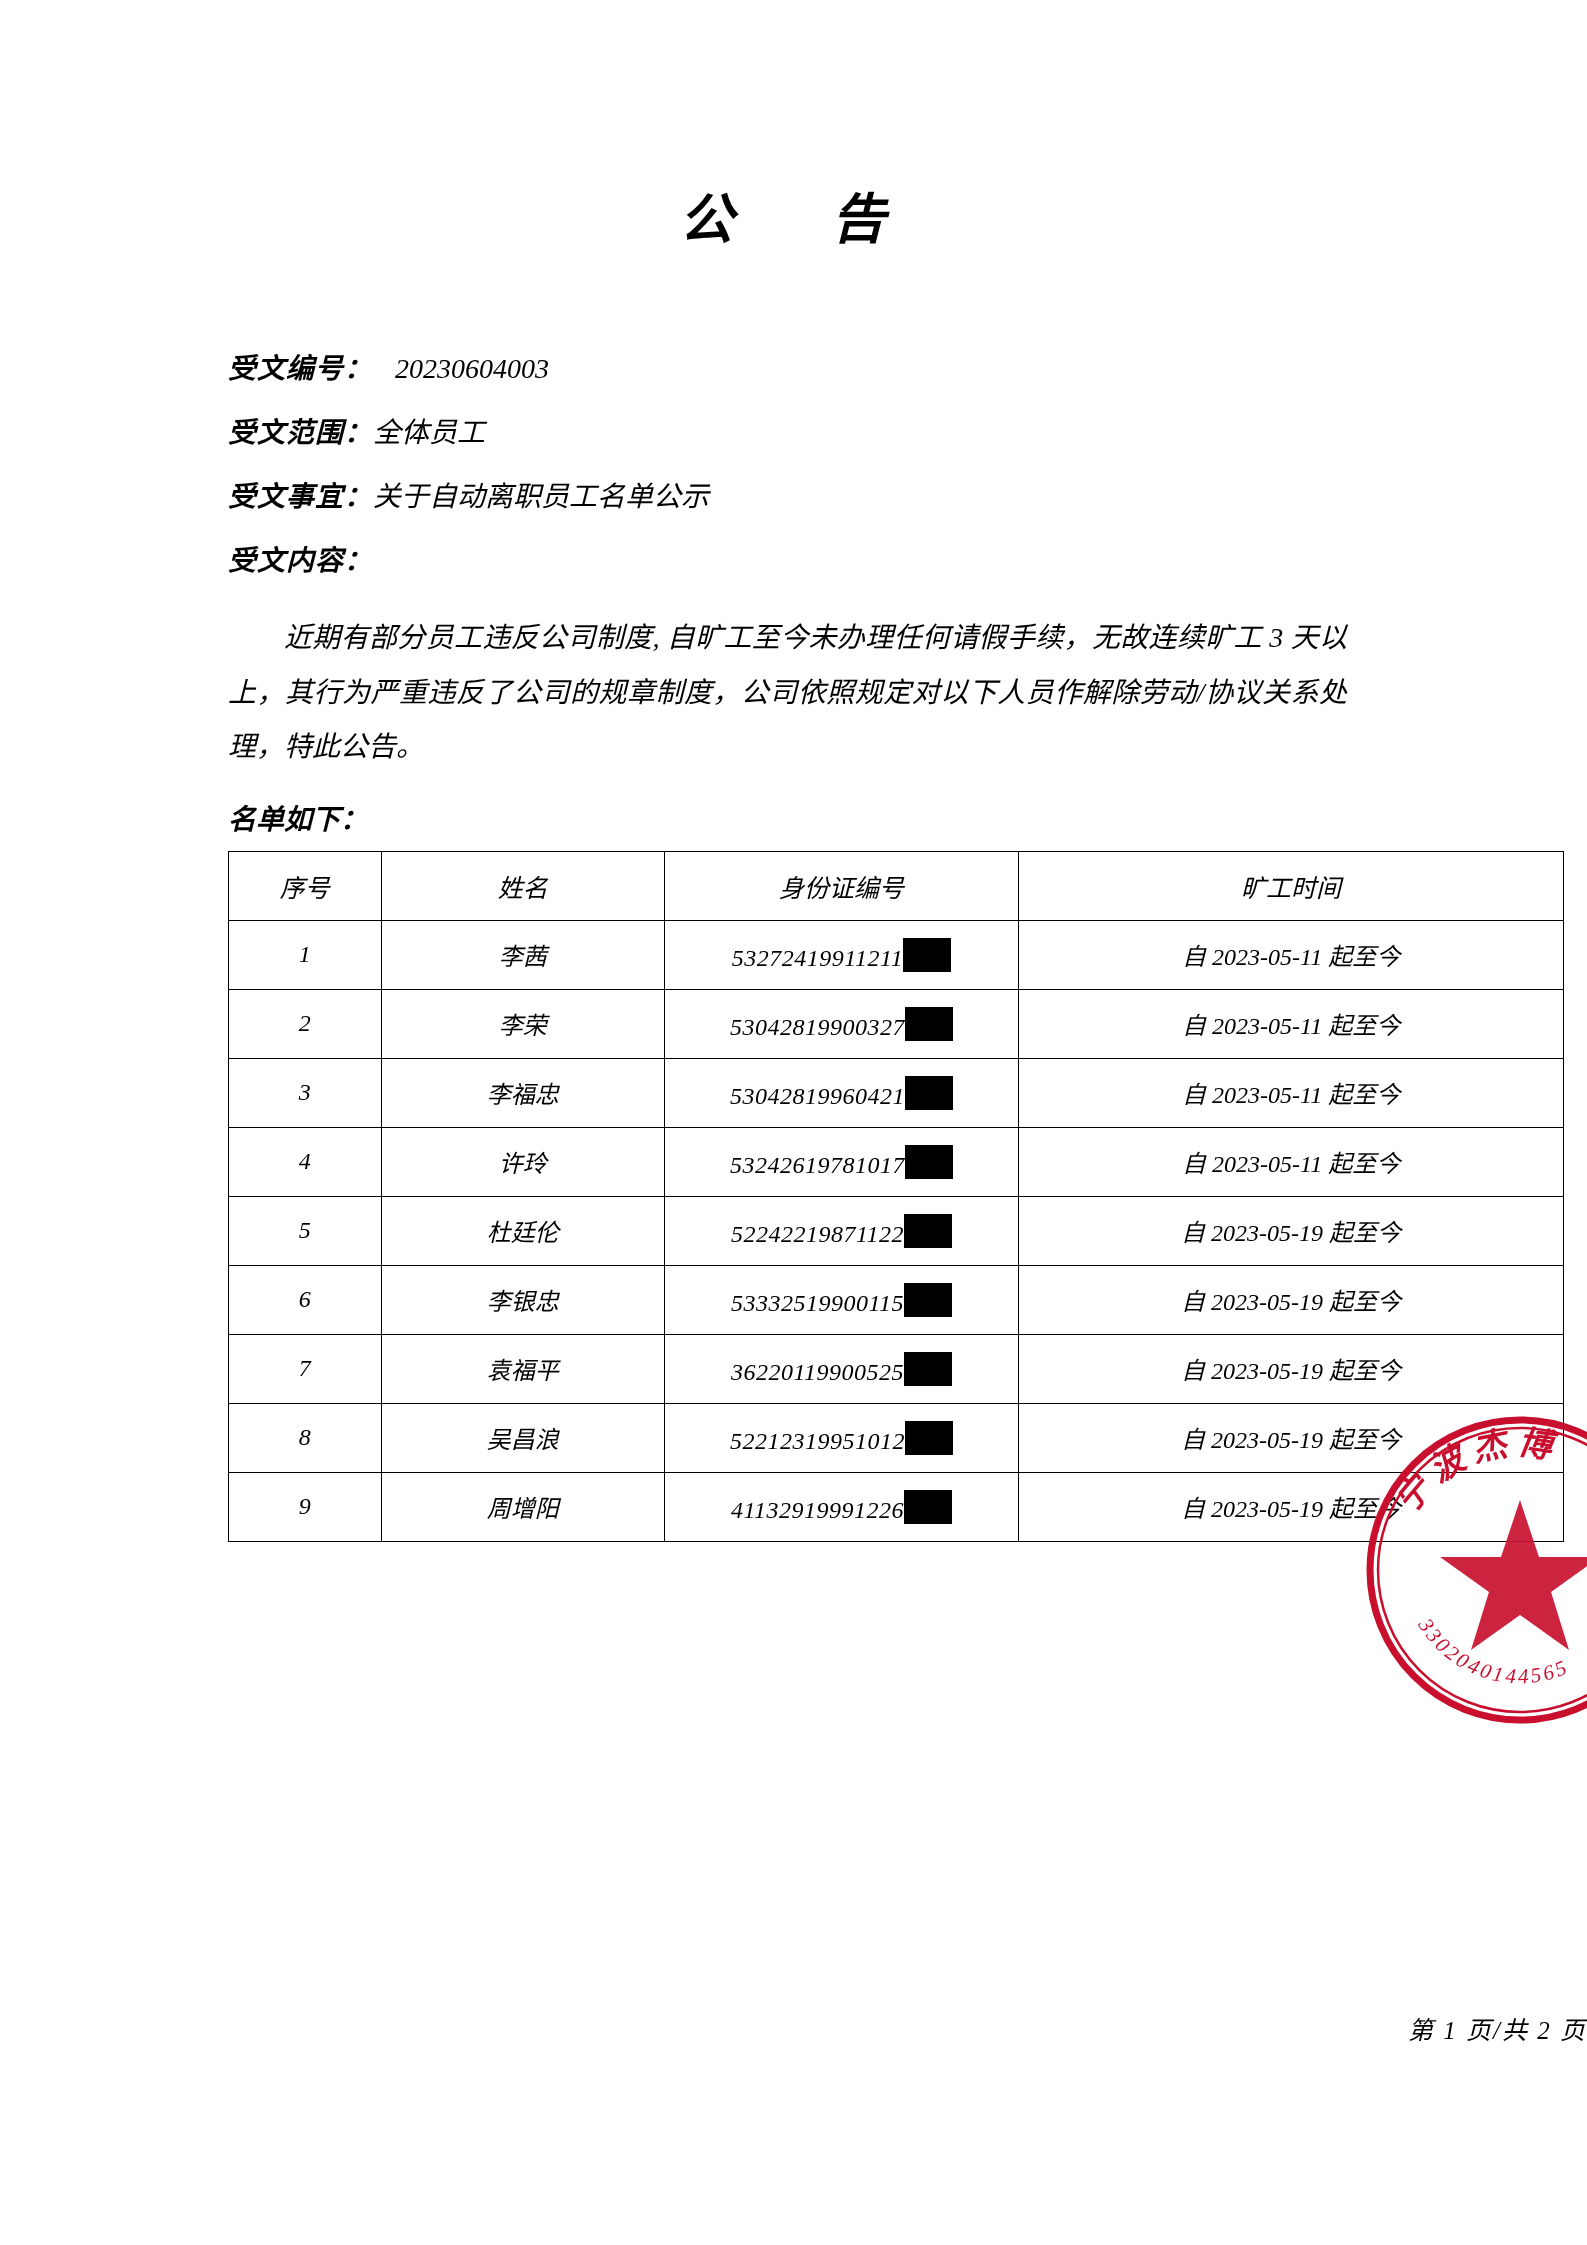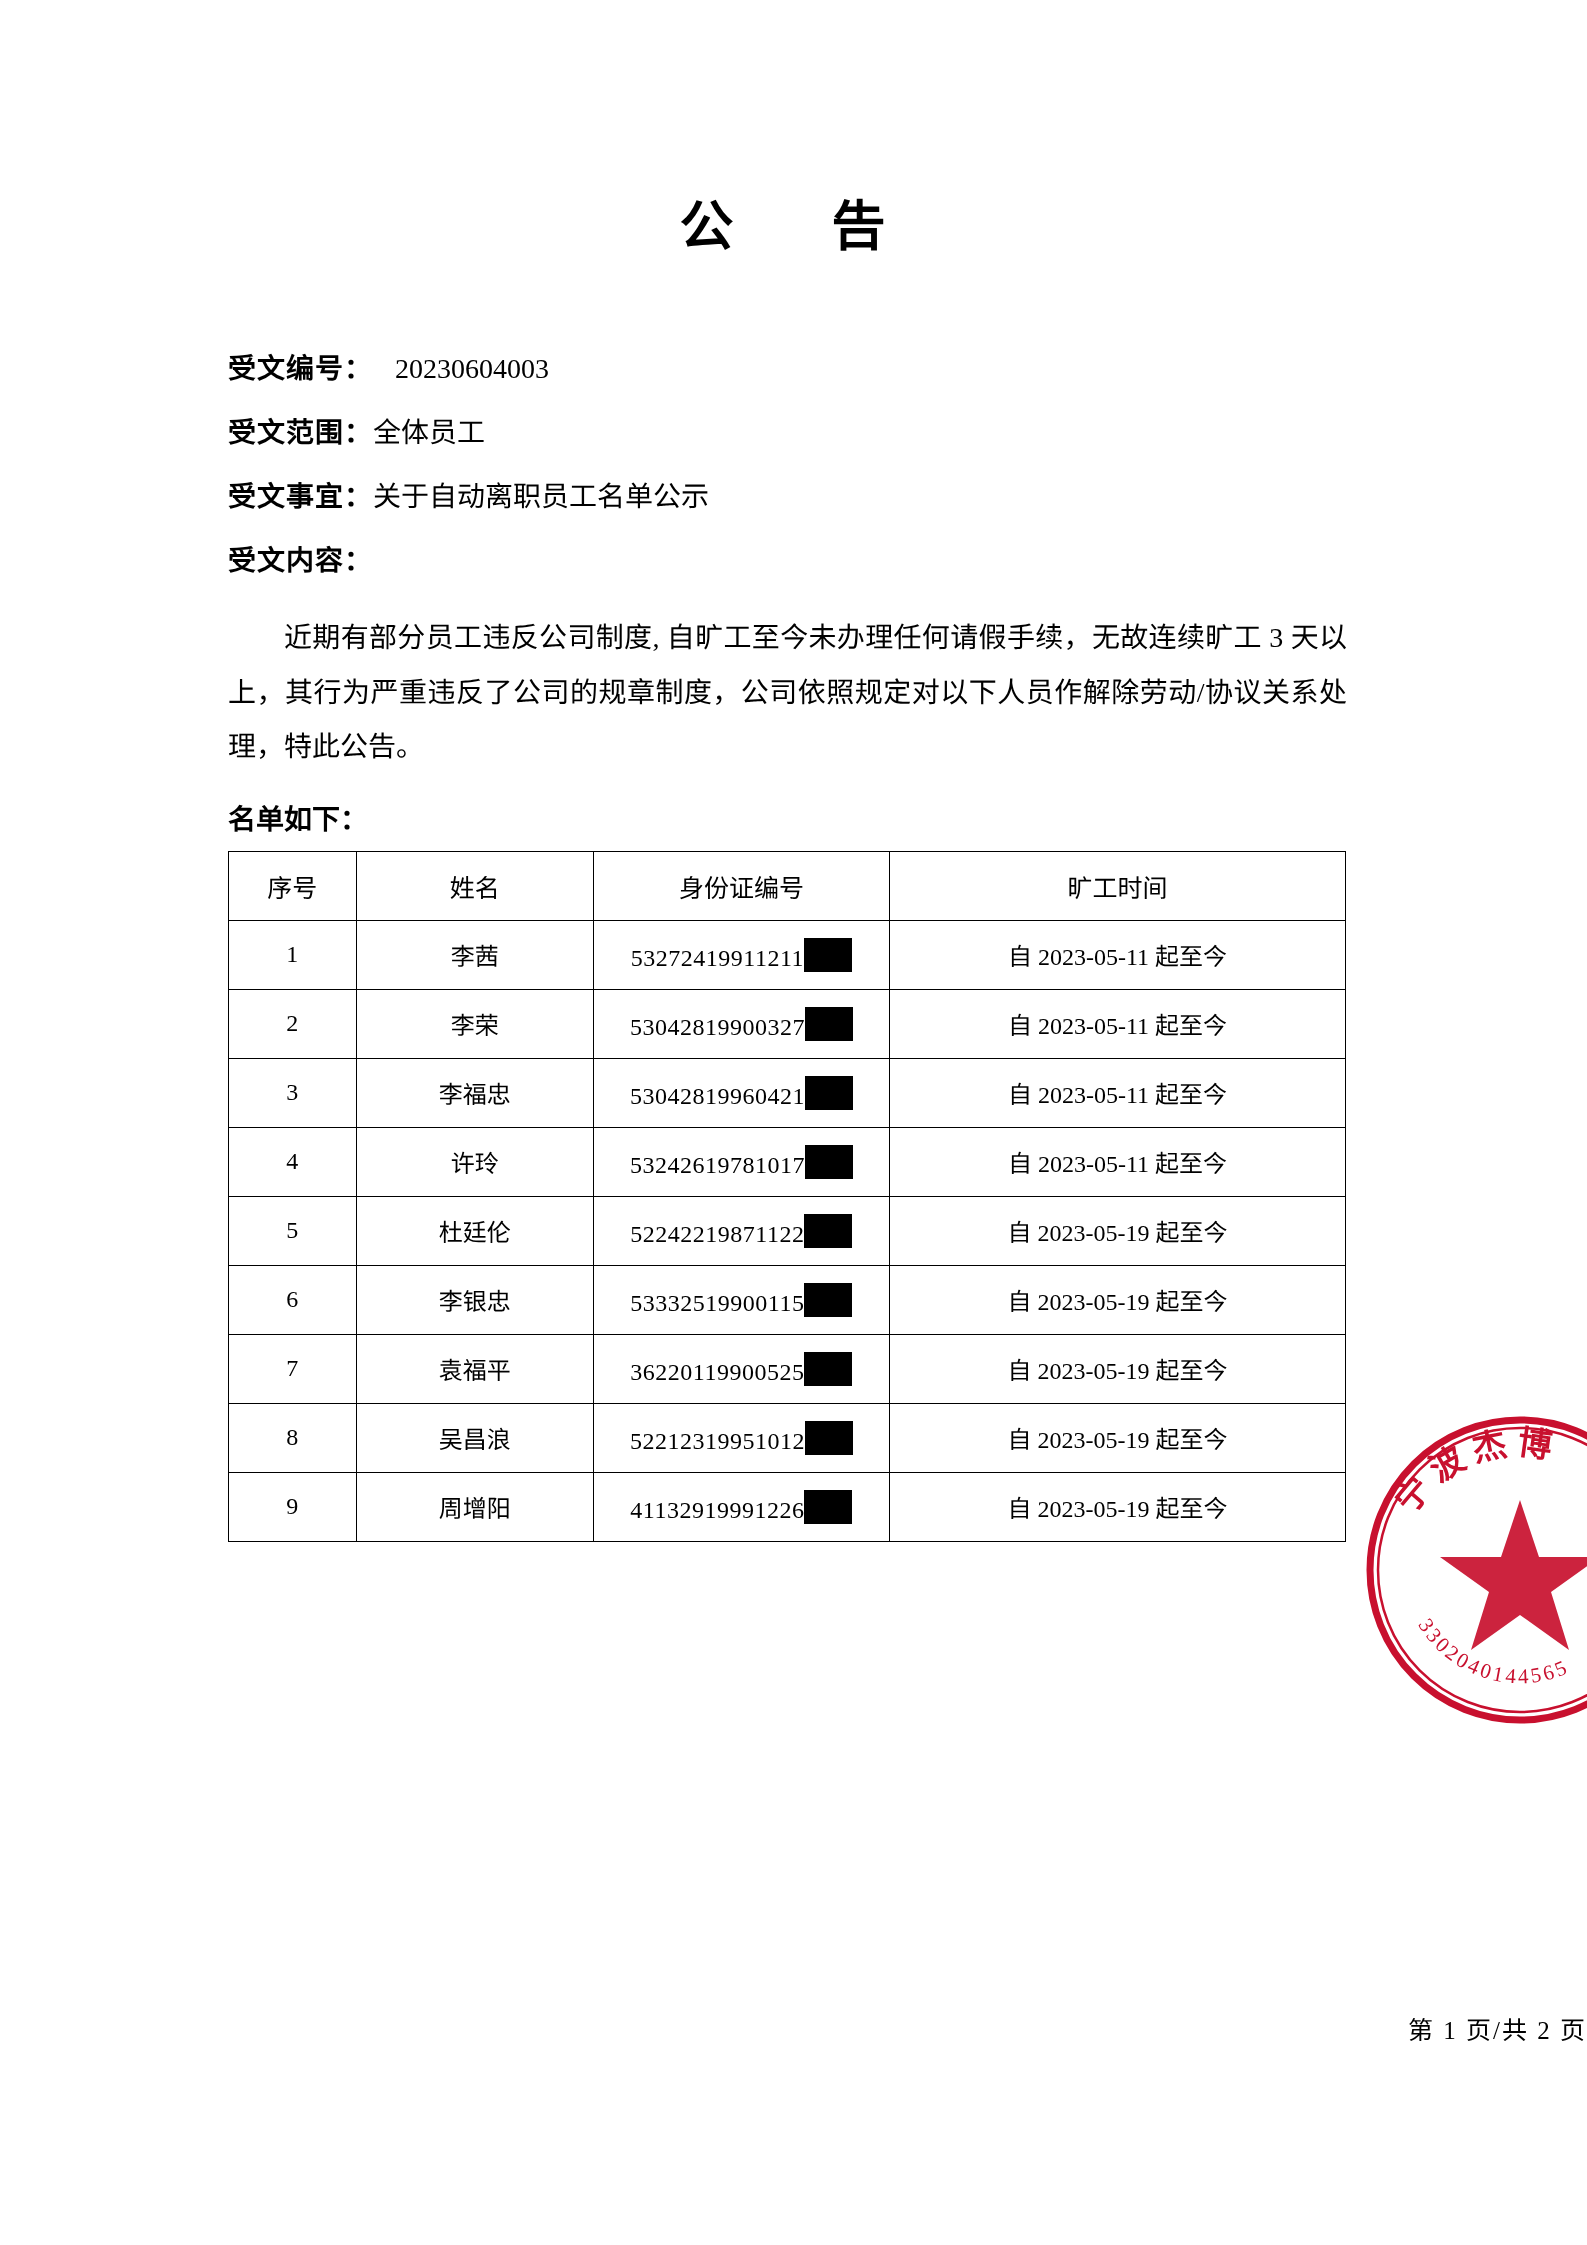--- a/index.html
+++ b/index.html
@@ -11,21 +11,22 @@
     width: 1587px;
     height: 2245px;
     position: relative;
     font-family: "Liberation Serif", "DejaVu Serif", serif;
     color: #000000;
     overflow: hidden;
   }
   .page {
     position: absolute;
     inset: 0;
-    padding: 7px;
+    padding: 0;
+    font-style: italic;
   }
   .doc-title {
     text-align: center;
     font-size: 54px;
     font-weight: bold;
     letter-spacing: 22px;
     margin-top: 175px;
     margin-bottom: 0;
     font-family: "Liberation Serif", "DejaVu Serif", serif;
   }
@@ -66,21 +67,21 @@
     margin: 0 0 18px 0;
   }
   .list-label {
     font-size: 28px;
     font-weight: bold;
     margin-top: 22px;
     margin-bottom: 14px;
   }
   table.name-table {
     border-collapse: collapse;
-    width: 1118px;
+    width: 1336px;
     table-layout: fixed;
     margin-top: 6px;
   }
   table.name-table th,
   table.name-table td {
     border: 1px solid #000000;
     text-align: center;
     font-size: 24px;
     font-weight: normal;
     height: 68px;

